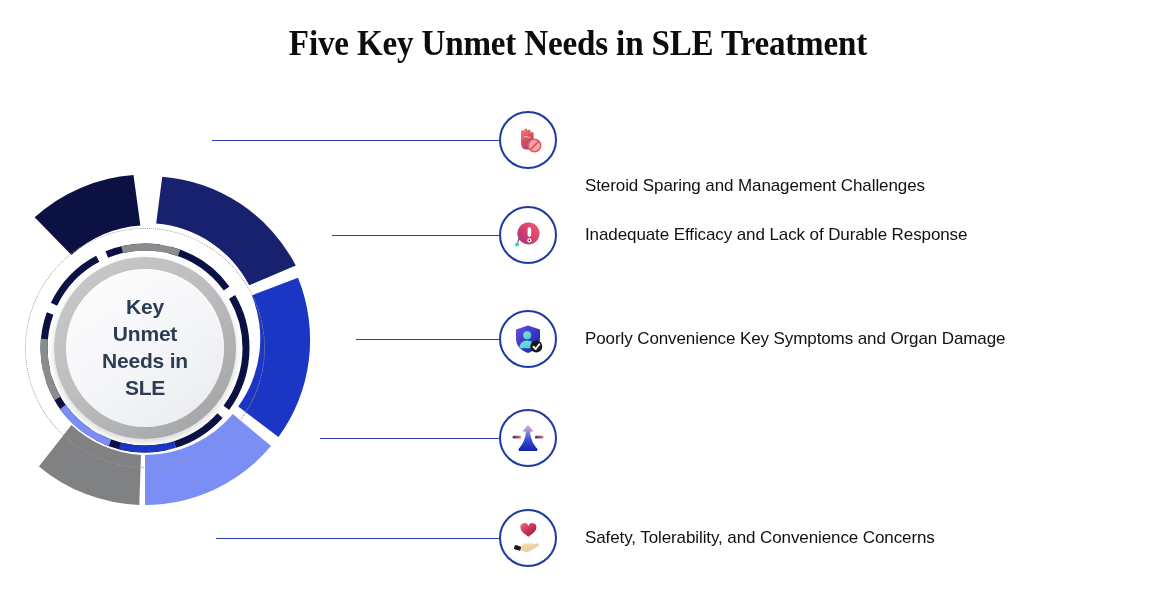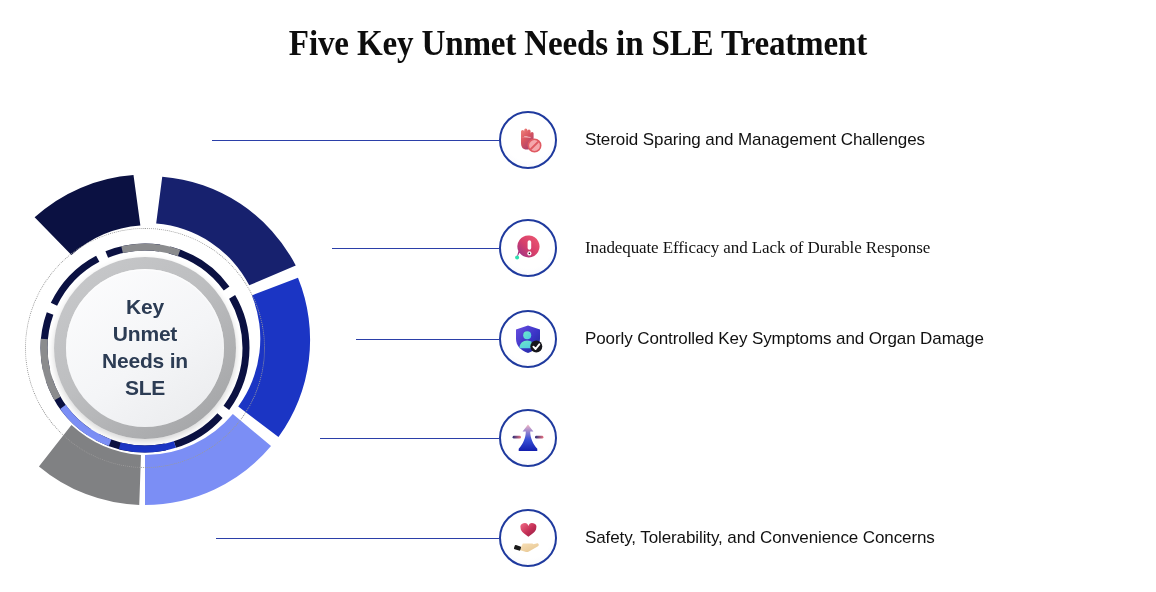--- a/index.html
+++ b/index.html
@@ -186,24 +186,24 @@
             <stop offset="1" stop-color="#a83f6e"></stop>
         </linearGradient>
       </defs>
       <path d="M9 13 V7.5a1.6 1.6 0 0 1 3.2 0V13 M12.2 12.6V6.2a1.6 1.6 0 0 1 3.2 0v6.4
                M15.4 12.8V7.2a1.6 1.6 0 0 1 3.2 0v5.8 M18.6 13.4V9.6a1.5 1.5 0 0 1 3 0v7.6
                c0 5-2.8 8.3-6.9 8.3S9 22.6 9 18.4V13" fill="url(#g1a)" stroke="none"></path>
       <circle cx="22.5" cy="21.5" r="6.2" fill="#f5a8ad" stroke="#e05a62" stroke-width="1.6"></circle>
       <line x1="18.9" y1="25" x2="26" y2="18" stroke="#e05a62" stroke-width="1.8" stroke-linecap="round"></line>
     </svg>
   </div>
-  <div class="row-label" style="left:585px;">Steroid Sparing and Management Challenges</div>
-</div>
-
-<div class="row" style="top:218px;width:1000px;font-family:Liberation Serif, serif;">
+  <div class="row-label" style="left:585px;margin-top:46px;">Steroid Sparing and Management Challenges</div>
+</div>
+
+<div class="row" style="top:205px;width:1000px;">
   <div class="connector" style="left:332px;width:167px;"></div>
   <div class="icon-circle" style="left:499px;">
     <svg width="32" height="32" viewBox="0 0 32 32">
       <defs>
         <linearGradient id="g2a" x1="0" y1="1" x2="1" y2="0">
           <stop offset="0" stop-color="#8a2f8f"></stop>
             <stop offset="0.5" stop-color="#d63f6b"></stop>
             <stop offset="1" stop-color="#ef5a72"></stop>
         </linearGradient>
       </defs>
@@ -232,21 +232,21 @@
             <stop offset="1" stop-color="#4ec8e8"></stop>
         </linearGradient>
       </defs>
       <path d="M16 2.5 28 6.6v9.2c0 7.2-5 11.9-12 14.2-7-2.3-12-7-12-14.2V6.6Z" fill="url(#g3a)"></path>
       <circle cx="15.2" cy="12.2" r="4" fill="url(#g3b)"></circle>
       <path d="M7.4 25.2c0-4.6 3.5-7.6 7.8-7.6s7.8 3 7.8 7.6Z" fill="url(#g3b)"></path>
       <circle cx="24.3" cy="23.6" r="6" fill="#17171c"></circle>
       <path d="M21.4 23.7 23.6 26 27.3 21.3" fill="none" stroke="#ffffff" stroke-width="1.9" stroke-linecap="round" stroke-linejoin="round"></path>
     </svg>
   </div>
-  <div class="row-label" style="left:585px;">Poorly Controlled Key Symptoms and Organ Damage</div>
+  <div class="row-label" style="left:585px;">Poorly Convenience Key Symptoms and Organ Damage</div>
 </div>
 
 <div class="row" style="top:408px;width:1156px;">
   <div class="connector" style="left:320px;width:179px;"></div>
   <div class="icon-circle" style="left:499px;">
     <svg width="32" height="32" viewBox="0 0 32 32">
       <defs>
         <linearGradient id="g4a" x1="0" y1="1" x2="0" y2="0">
           <stop offset="0" stop-color="#141fae"></stop>
             <stop offset="0.45" stop-color="#3a52d8"></stop>

